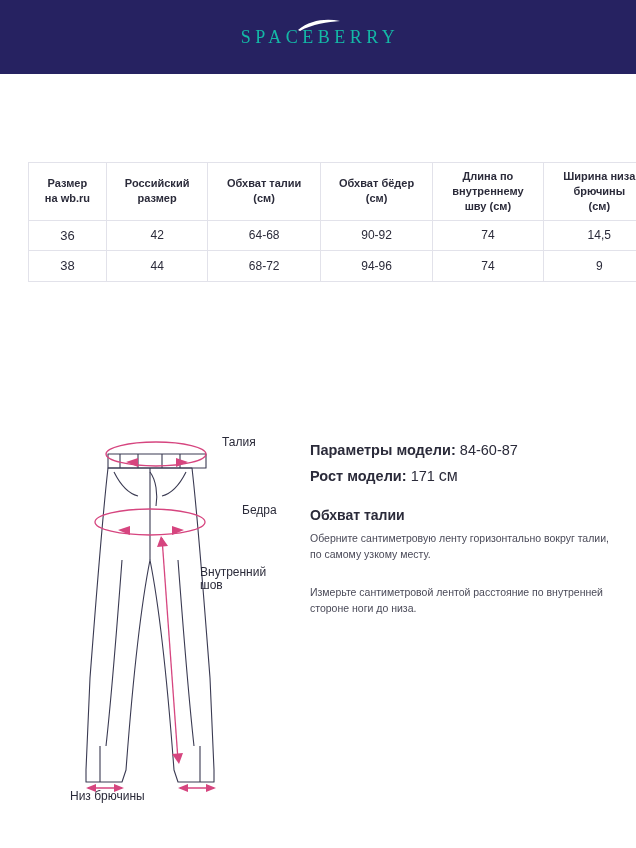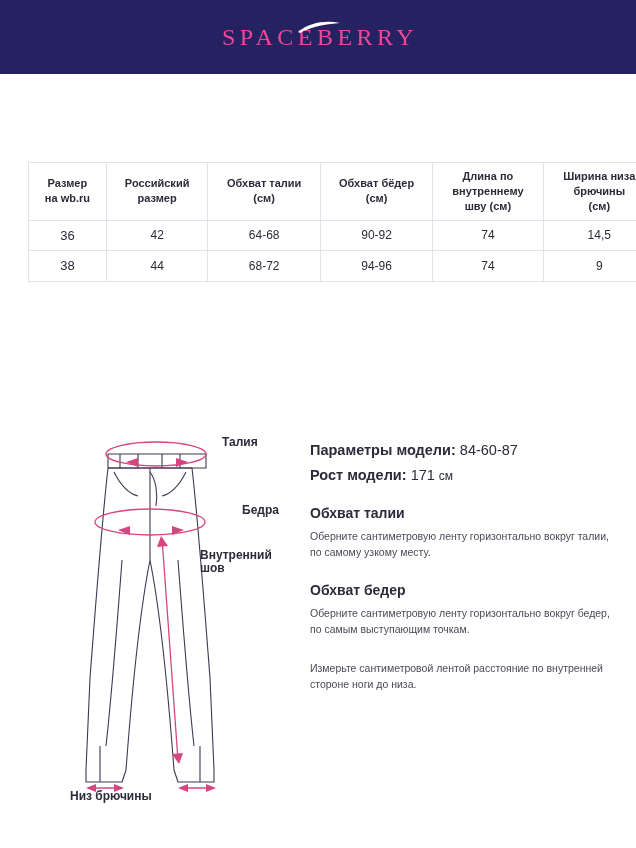--- a/index.html
+++ b/index.html
@@ -22,22 +22,22 @@
   .header {
     width: 636px;
     height: 74px;
     background: #262261;
     display: flex;
     align-items: center;
     justify-content: center;
   }
   .brand {
     position: relative;
-    color: #ec4899;
-    font-size: 24px;
+    color: #14b8a6;
+    font-size: 18px;
     letter-spacing: 4.5px;
     font-family: "Liberation Serif", serif;
     font-weight: 400;
     padding-left: 4px;
   }
   .brand-swoosh {
     position: absolute;
     top: -11px;
     left: 50%;
     transform: translateX(-22px);
@@ -103,45 +103,45 @@
     padding-top: 32px;
     padding-right: 24px;
   }
   .param-line {
     font-size: 14.5px;
     margin-bottom: 9px;
     color: #2b2b3a;
   }
   .param-line .lbl { font-weight: bold; }
   .param-line .val { font-weight: normal; }
-  .param-line .unit { font-size: 12px; }
+  .param-line .unit { font-size: 16px; }
 
   .block { margin-top: 22px; }
   .block-title {
     font-size: 14px;
     font-weight: bold;
     margin-bottom: 7px;
     color: #2b2b3a;
   }
   .block-text {
     font-size: 10.5px;
     line-height: 1.55;
     color: #4a4a58;
   }
 
   .caption {
     position: absolute;
     font-size: 12px;
-    font-weight: bold;
+    font-weight: normal;
     color: #2b2b3a;
     line-height: 1.15;
   }
   .cap-waist { left: 212px; top: 26px; }
   .cap-hips  { left: 232px; top: 94px; }
-  .cap-inseam { left: 190px; top: 139px; width: 92px; }
+  .cap-inseam { left: 190px; top: 156px; width: 92px; }
   .cap-bottom { left: 60px; top: 380px; }
 </style>
 </head>
 <body>
 
 <div id="page">
 
   <div class="header">
     <div class="brand">
       <span class="brand-swoosh">
@@ -265,24 +265,20 @@
         <span class="lbl">Рост модели:</span>
         <span class="val">171</span>
         <span class="unit">см</span>
       </div>
 
       <div class="block">
         <div class="block-title">Обхват талии</div>
         <div class="block-text">Оберните сантиметровую ленту горизонтально вокруг талии, по самому узкому месту.</div>
       </div>
 
-      <div class="block">
-        <div class="block-title">Обхват бедер</div>
-        <div class="block-text">Оберните сантиметровую ленту горизонтально вокруг бедер, по самым выступающим точкам.</div>
-      </div>
 
       <div class="block">
         <div class="block-text">Измерьте сантиметровой лентой расстояние по внутренней стороне ноги до низа.</div>
       </div>
 
     </div>
   </div>
 </div>
 
 </body></html>

